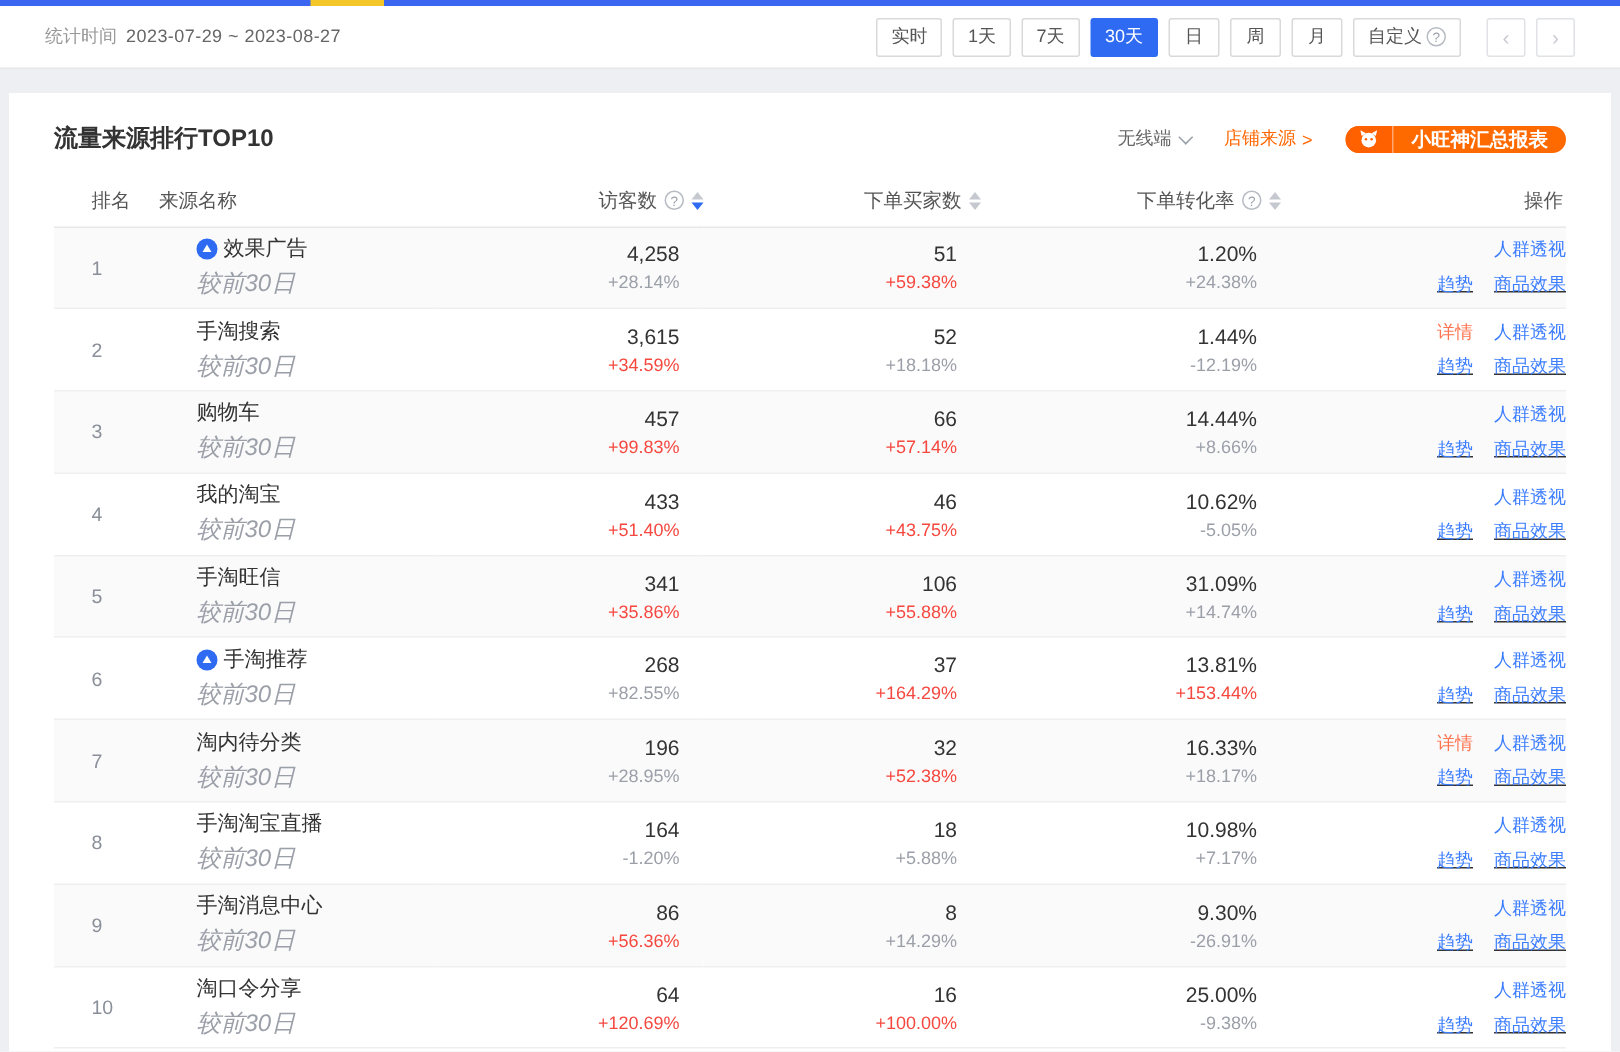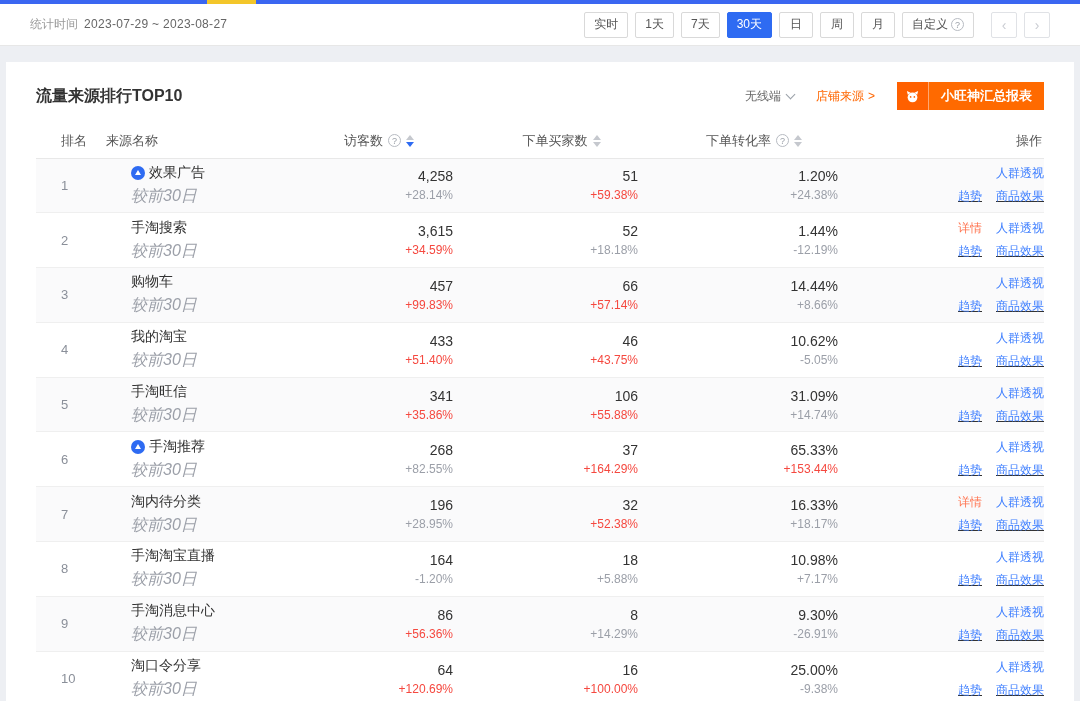--- a/index.html
+++ b/index.html
@@ -28,34 +28,34 @@
 
   
   .panel { background:#fff; margin:16px 6px 0 6px; height:639px; }
   .panel-head { display:flex; align-items:center; padding:20px 30px 14px 30px; }
   .panel-title { font-size:16px; font-weight:bold; color:#333; }
   .head-right { margin-left:auto; display:flex; align-items:center; gap:22px; }
   .terminal { font-size:12px; color:#666; display:flex; align-items:center; gap:6px; cursor:pointer; }
   .chev-down { width:7px; height:7px; border-right:1px solid #9aa0a8; border-bottom:1px solid #9aa0a8;
     transform:rotate(45deg); margin-top:-3px; }
   .shop-link { font-size:12px; color:#ff6600; display:flex; align-items:center; gap:4px; cursor:pointer; }
-  .report-btn { height:28px; background:#ff6a00; border-radius:0; display:flex; align-items:stretch;
+  .report-btn { height:18px; background:#ff6a00; border-radius:13px; display:flex; align-items:stretch;
     color:#fff; cursor:pointer; overflow:hidden; }
   .report-btn .icon-box { display:flex; align-items:center; padding:0 8px;
     border-right:1px solid rgba(255,255,255,.45); background:#ff6000; }
   .report-btn .lbl { display:flex; align-items:center; padding:0 12px; font-size:13px; font-weight:bold; }
 
   
   table { width:calc(100% - 60px); margin:0 30px; border-collapse:collapse; table-layout:fixed; }
   col.c-rank{width:70px} col.c-vis{width:180px} col.c-buy{width:185px} col.c-conv{width:200px} col.c-ops{width:190px}
   thead th { font-size:13px; font-weight:normal; color:#555; height:34px; border-bottom:1px solid #e8e8e8;
     text-align:left; vertical-align:middle; }
   th.num, td.num { text-align:right; }
   .th-flex { display:flex; align-items:center; gap:5px; }
-  .th-flex.right { justify-content:center; }
+  .th-flex.right { justify-content:flex-end; }
   .sorter { display:flex; flex-direction:column; gap:2px; cursor:pointer; }
   .car-up { width:0; height:0; border-left:4px solid transparent; border-right:4px solid transparent;
     border-bottom:5px solid #c5c8ce; }
   .car-dn { width:0; height:0; border-left:4px solid transparent; border-right:4px solid transparent;
     border-top:5px solid #c5c8ce; }
   .car-dn.active { border-top-color:#2e6bf2; }
   th.ops-h { text-align:right; padding-right:2px; }
   th.rank-h, td.rank-c { padding-left:25px; }
 
   tbody tr { height:54.8px; border-bottom:1px solid #efefef; }
@@ -362,21 +362,21 @@
     </td>
     <td class="num">
       <div class="val">268</div>
       <div class="chg chg-gray">+82.55%</div>
     </td>
     <td class="num">
       <div class="val">37</div>
       <div class="chg chg-red">+164.29%</div>
     </td>
     <td class="num">
-      <div class="val">65.33%</div>
+      <div class="val">13.81%</div>
       <div class="chg chg-red">+153.44%</div>
     </td>
     <td class="ops">
       <div class="ops-line">
 
         <span class="lnk-blue">人群透视</span>
       </div>
       <div class="ops-line">
         <span class="lnk-blue">趋势</span>
         <span class="lnk-blue">商品效果</span>

